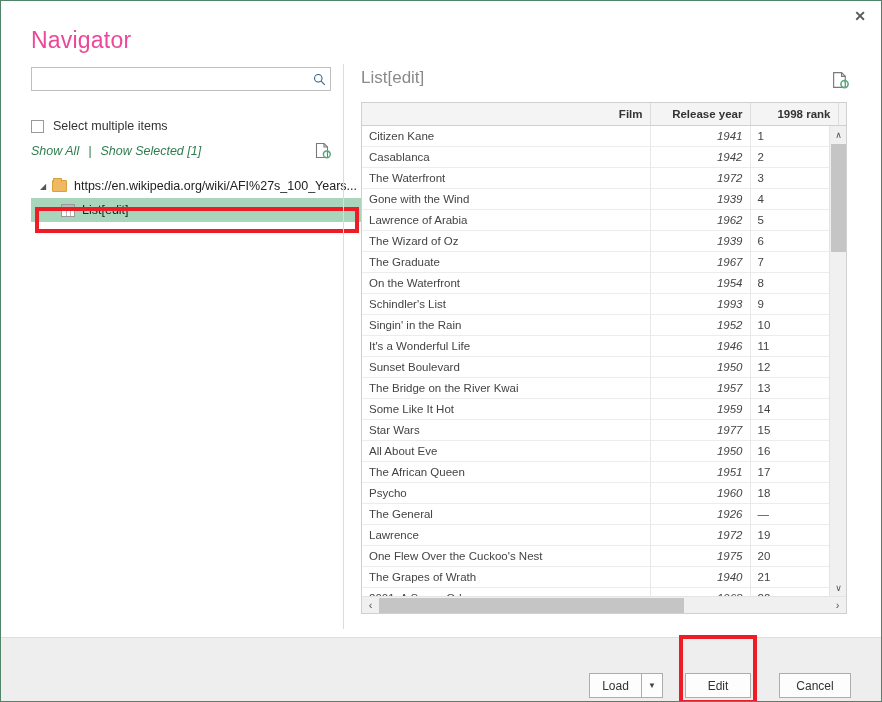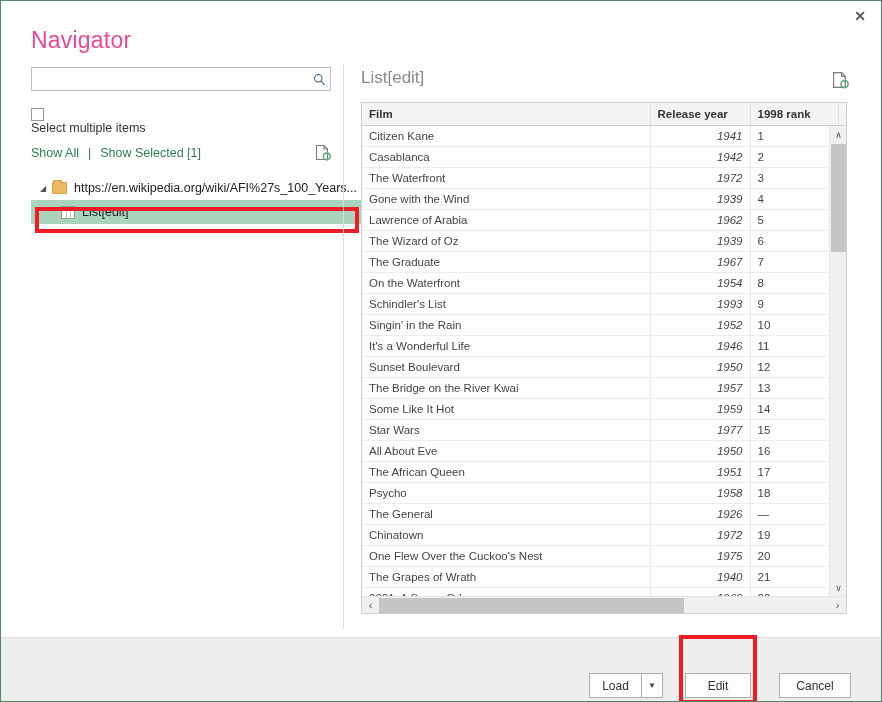--- a/index.html
+++ b/index.html
@@ -46,31 +46,32 @@
     padding: 0 6px; font-size: 12px;
     font-family: "Liberation Sans", sans-serif; color: #333;
     background: transparent;
   }
   #search-icon {
     width: 22px; height: 100%;
     display: flex; align-items: center; justify-content: center;
     color: #2e5f8a; cursor: pointer;
   }
   #select-multiple-row {
-    margin-top: 17px; display: flex; align-items: flex-start;
-    font-size: 12.5px; color: #333; cursor: pointer; flex-direction: column;
+    margin-top: 28px; display: flex; align-items: flex-end;
+    font-size: 12.5px; color: #333; cursor: pointer;
   }
   #select-multiple-checkbox {
     width: 13px; height: 13px; border: 1px solid #999;
     background: #fff; margin-right: 9px; flex: none;
   }
   #links-row {
     margin-top: 11px; position: relative;
     display: flex; align-items: center; width: 300px;
     font-size: 12.5px;
+    font-style: italic;
   }
   .link { color: #2f7d4f; cursor: pointer; }
   .sep { color: #2f7d4f; margin: 0 9px; }
   #refresh-left-icon {
     position: absolute; right: 0; top: -2px;
     cursor: pointer;
   }
   
   #tree { margin-top: 16px; width: 330px; }
   .tree-node {
@@ -135,21 +136,21 @@
     width: 486px; height: 512px;
     border: 1px solid #d0d0d0; background: #fff;
     overflow: hidden;
   }
   table.preview {
     border-collapse: collapse; width: 486px;
     table-layout: fixed; font-size: 11.5px; color: #444;
   }
   table.preview th {
     background: #f4f4f4; font-weight: bold; font-size: 11.5px;
-    color: #333; text-align: left; padding: 4px 7px;
+    color: #333; text-align: right; padding: 4px 7px;
     height: 22px; border-right: 1px solid #dcdcdc;
     border-bottom: 1px solid #d0d0d0; white-space: nowrap;
   }
   table.preview td {
     padding: 3px 7px; height: 21px;
     border-right: 1px solid #e8e8e8;
     border-bottom: 1px solid #ececec;
     white-space: nowrap; overflow: hidden;
   }
   .col-film   { width: 288px; }
@@ -393,32 +394,32 @@
               <td class="col-rank07"></td>
             </tr>
             <tr>
               <td class="col-film">The African Queen</td>
               <td class="num col-year">1951</td>
               <td class="col-rank98">17</td>
               <td class="col-rank07"></td>
             </tr>
             <tr>
               <td class="col-film">Psycho</td>
-              <td class="num col-year">1958</td>
+              <td class="num col-year">1960</td>
               <td class="col-rank98">18</td>
               <td class="col-rank07"></td>
             </tr>
             <tr>
               <td class="col-film">The General</td>
               <td class="num col-year">1926</td>
               <td class="col-rank98">—</td>
               <td class="col-rank07"></td>
             </tr>
             <tr>
-              <td class="col-film">Chinatown</td>
+              <td class="col-film">Lawrence</td>
               <td class="num col-year">1972</td>
               <td class="col-rank98">19</td>
               <td class="col-rank07"></td>
             </tr>
             <tr>
               <td class="col-film">One Flew Over the Cuckoo's Nest</td>
               <td class="num col-year">1975</td>
               <td class="col-rank98">20</td>
               <td class="col-rank07"></td>
             </tr>

